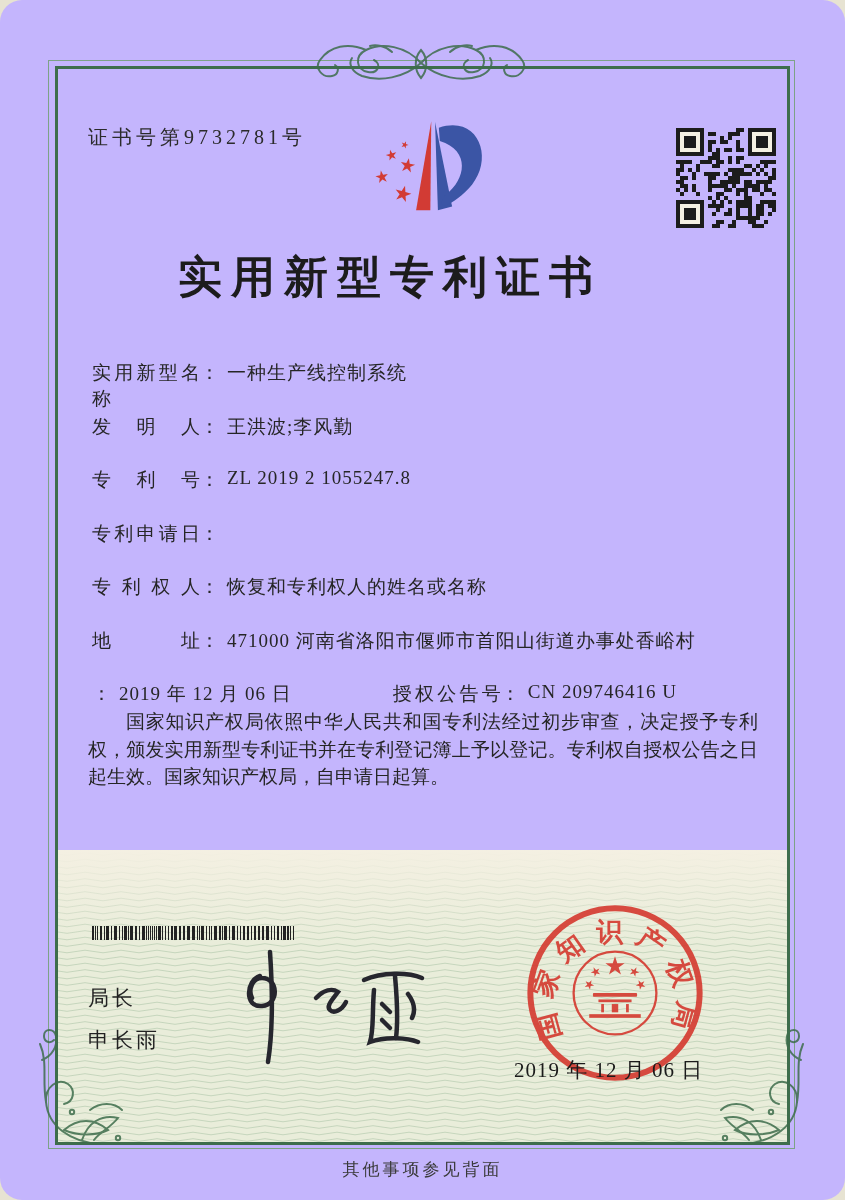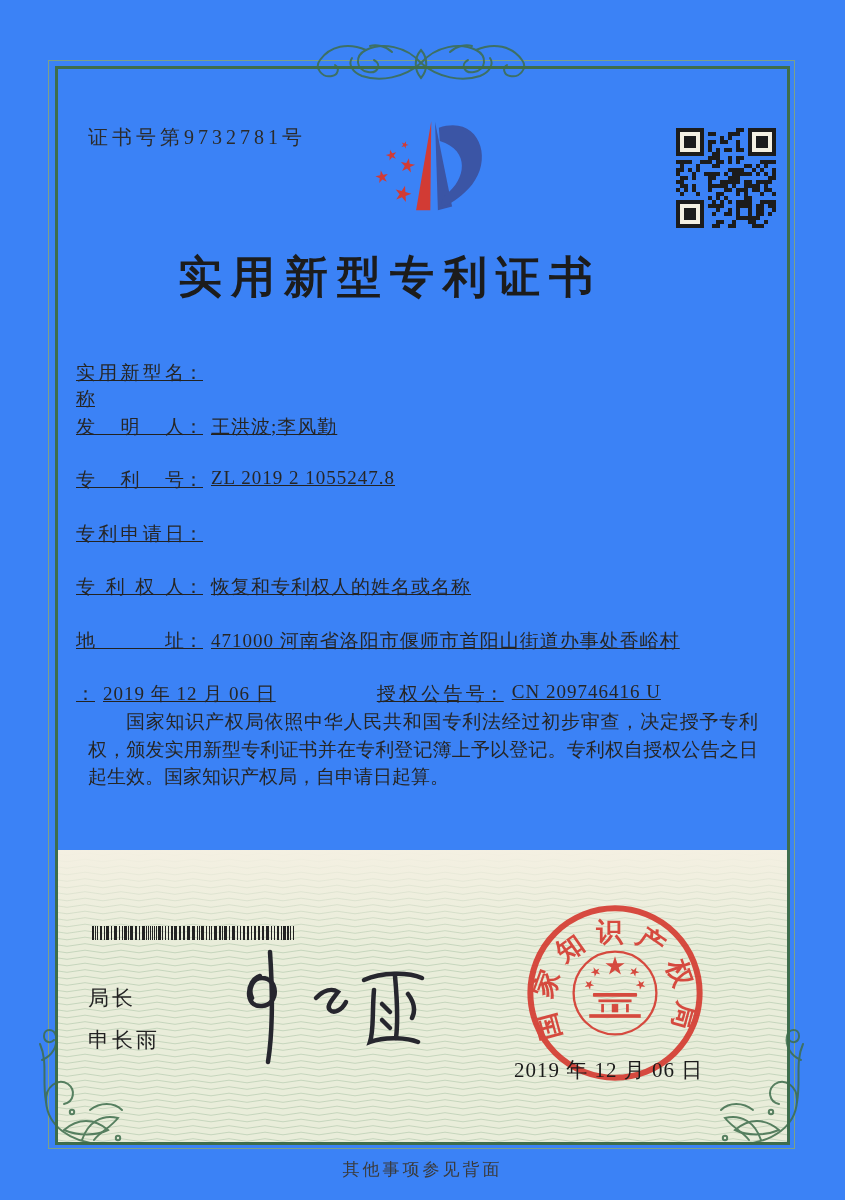--- a/index.html
+++ b/index.html
@@ -1,38 +1,38 @@
 <!DOCTYPE html>
 <html><head>
 <meta charset="utf-8">
 <style>
   html,body{margin:0;padding:0;background:#e7e3d2;}
-  .page{position:relative;width:845px;height:1200px;background:#3b82f6;overflow:hidden;
-        font-family:"Liberation Serif","DejaVu Serif",serif;color:#222;}
+  .page{position:relative;width:845px;height:1200px;background:#c4b5fd;overflow:hidden;
+        font-family:"Liberation Serif","DejaVu Serif",serif;color:#222;border-radius:22px;}
   .abs{position:absolute;}
 
   
   .frame-outer{left:48px;top:60px;width:745px;height:1087px;border:1px solid #7da287;}
   .frame-inner{left:55px;top:66px;width:729px;height:1073px;border:3px solid #3e6d4c;}
 
   
   .wave-band{left:58px;top:850px;width:729px;height:292px;background:#e9edda;}
   .wave-band svg{position:absolute;left:0;top:0;width:100%;height:100%;}
   .wave-fade{left:58px;top:850px;width:729px;height:95px;
              background:linear-gradient(#f4f0e2,rgba(244,240,226,0));}
 
   
   .cert-no{left:88px;top:124px;font-size:20px;letter-spacing:4px;color:#2b2b2b;}
   .logo{left:346px;top:114px;}
   .qr{left:676px;top:128px;width:100px;height:100px;}
   .title{left:0;width:780px;top:248px;text-align:center;font-size:44px;font-weight:bold;
          letter-spacing:9px;color:#1c1c1c;}
 
   
-  .fields{left:76px;top:360px;width:680px;text-decoration:underline;}
+  .fields{left:92px;top:360px;width:680px;}
   .field-row{display:flex;height:53.5px;font-size:19px;align-items:flex-start;color:#262626;}
   .field-label{display:inline-block;width:108px;text-align:justify;text-align-last:justify;}
   .field-colon{margin-right:8px;}
   .field-value{letter-spacing:1px;}
   .grant-pair{display:flex;}
   .grant-second{margin-left:101px;}
 
   
   .paras{left:88px;top:708px;width:670px;font-size:19px;line-height:27.6px;
          text-align:justify;color:#262626;}
@@ -379,20 +379,21 @@
       <rect x="1" y="19" width="5" height="5" fill="#f4f0e2"></rect>
       <rect x="2" y="20" width="3" height="3" fill="#1c1c1c"></rect>
     </svg>
 
   <div class="abs title z3">实用新型专利证书</div>
 
   <div class="abs fields z3">
     <div class="field-row">
       <span class="field-label">实用新型名称</span>
         <span class="field-colon">：</span>
+      <span class="field-value">一种生产线控制系统</span>
     </div>
     <div class="field-row">
       <span class="field-label">发明人</span>
         <span class="field-colon">：</span>
       <span class="field-value">王洪波;李风勤</span>
     </div>
     <div class="field-row">
       <span class="field-label">专利号</span>
         <span class="field-colon">：</span>
       <span class="field-value">ZL 2019 2 1055247.8</span>

